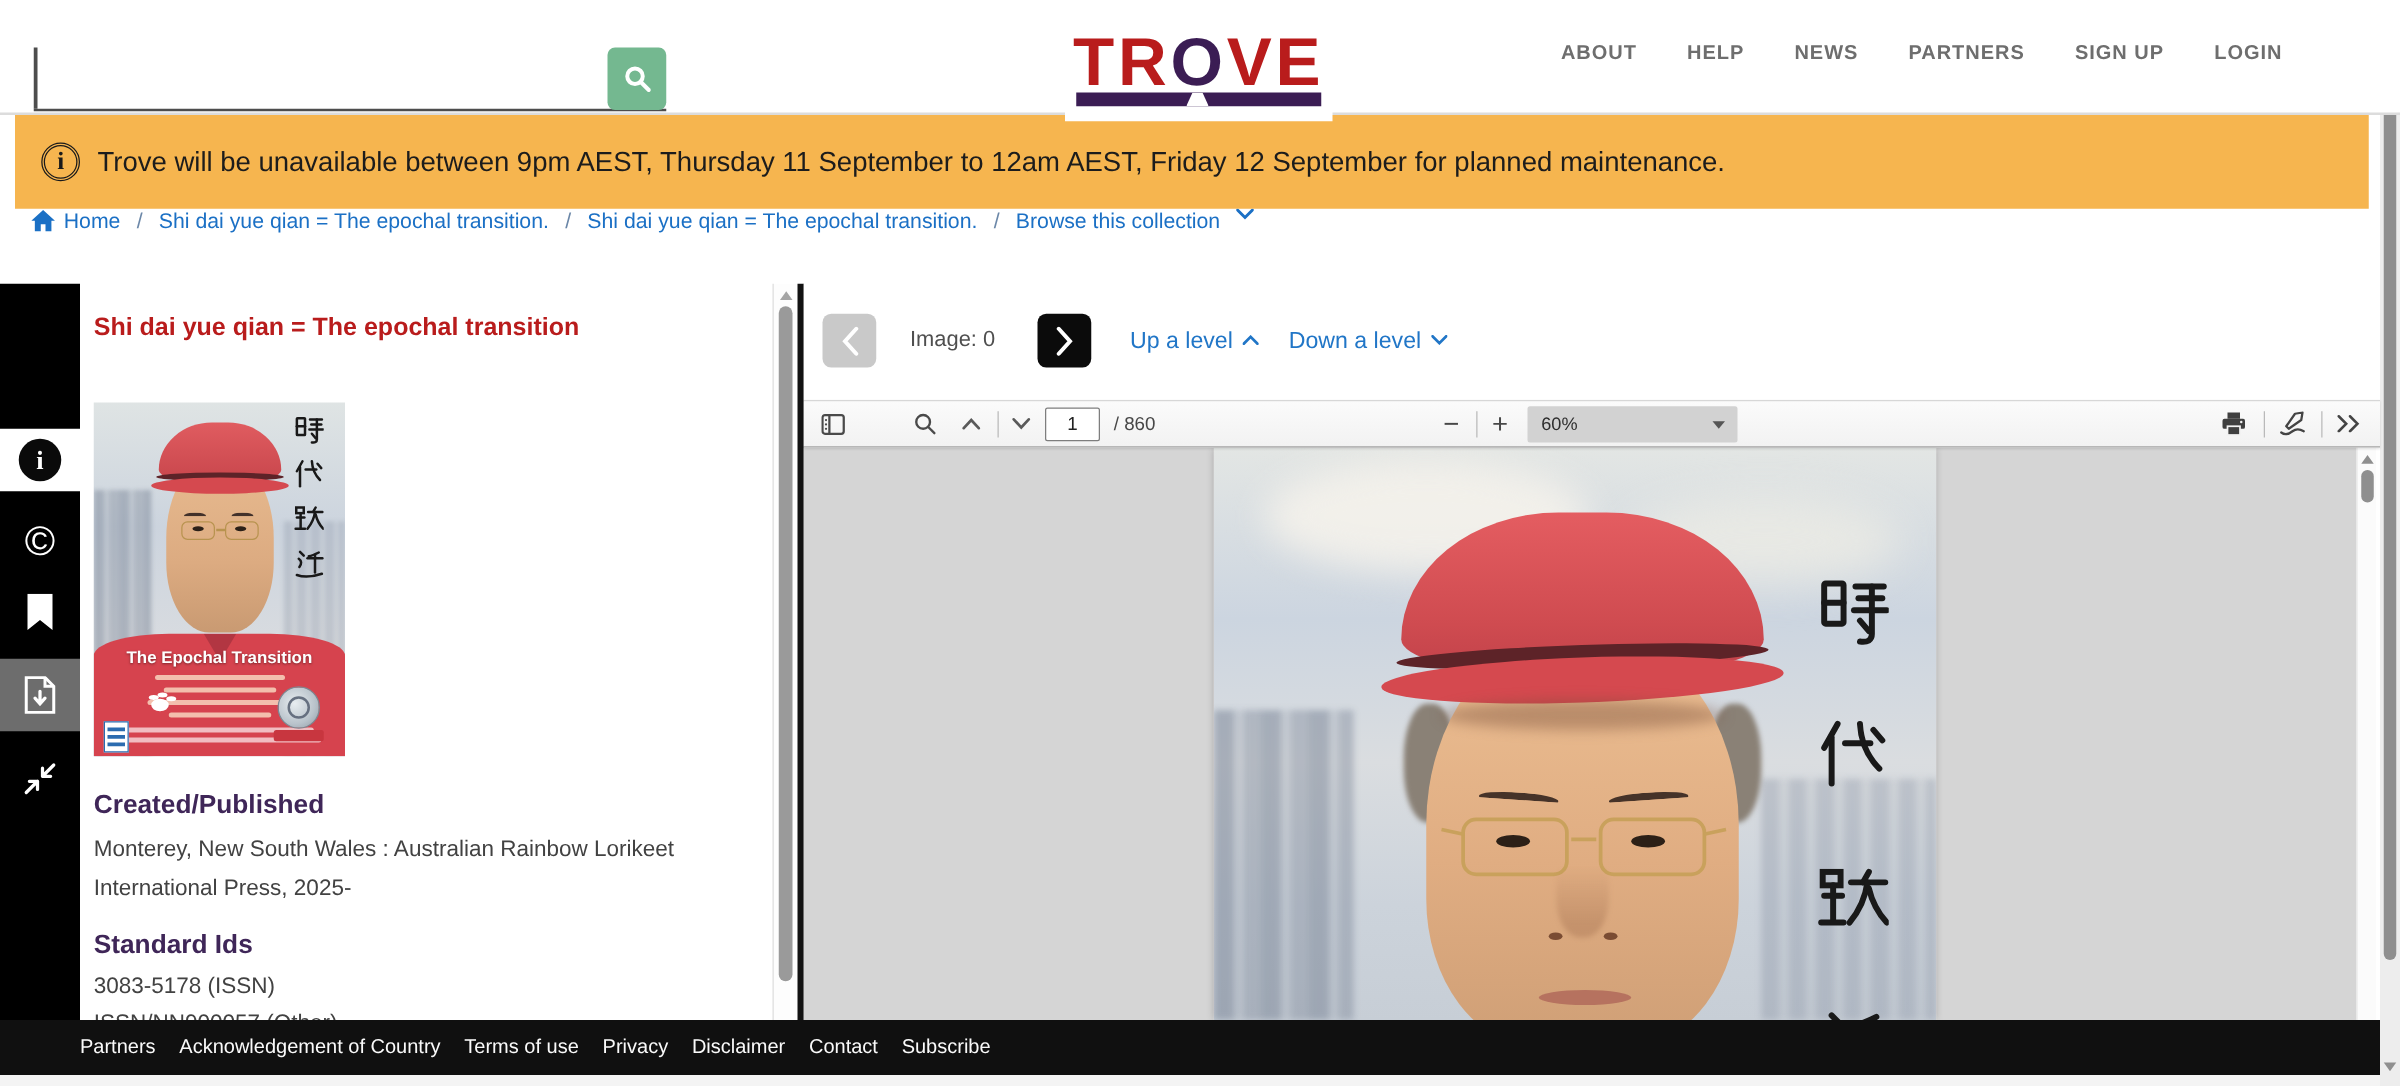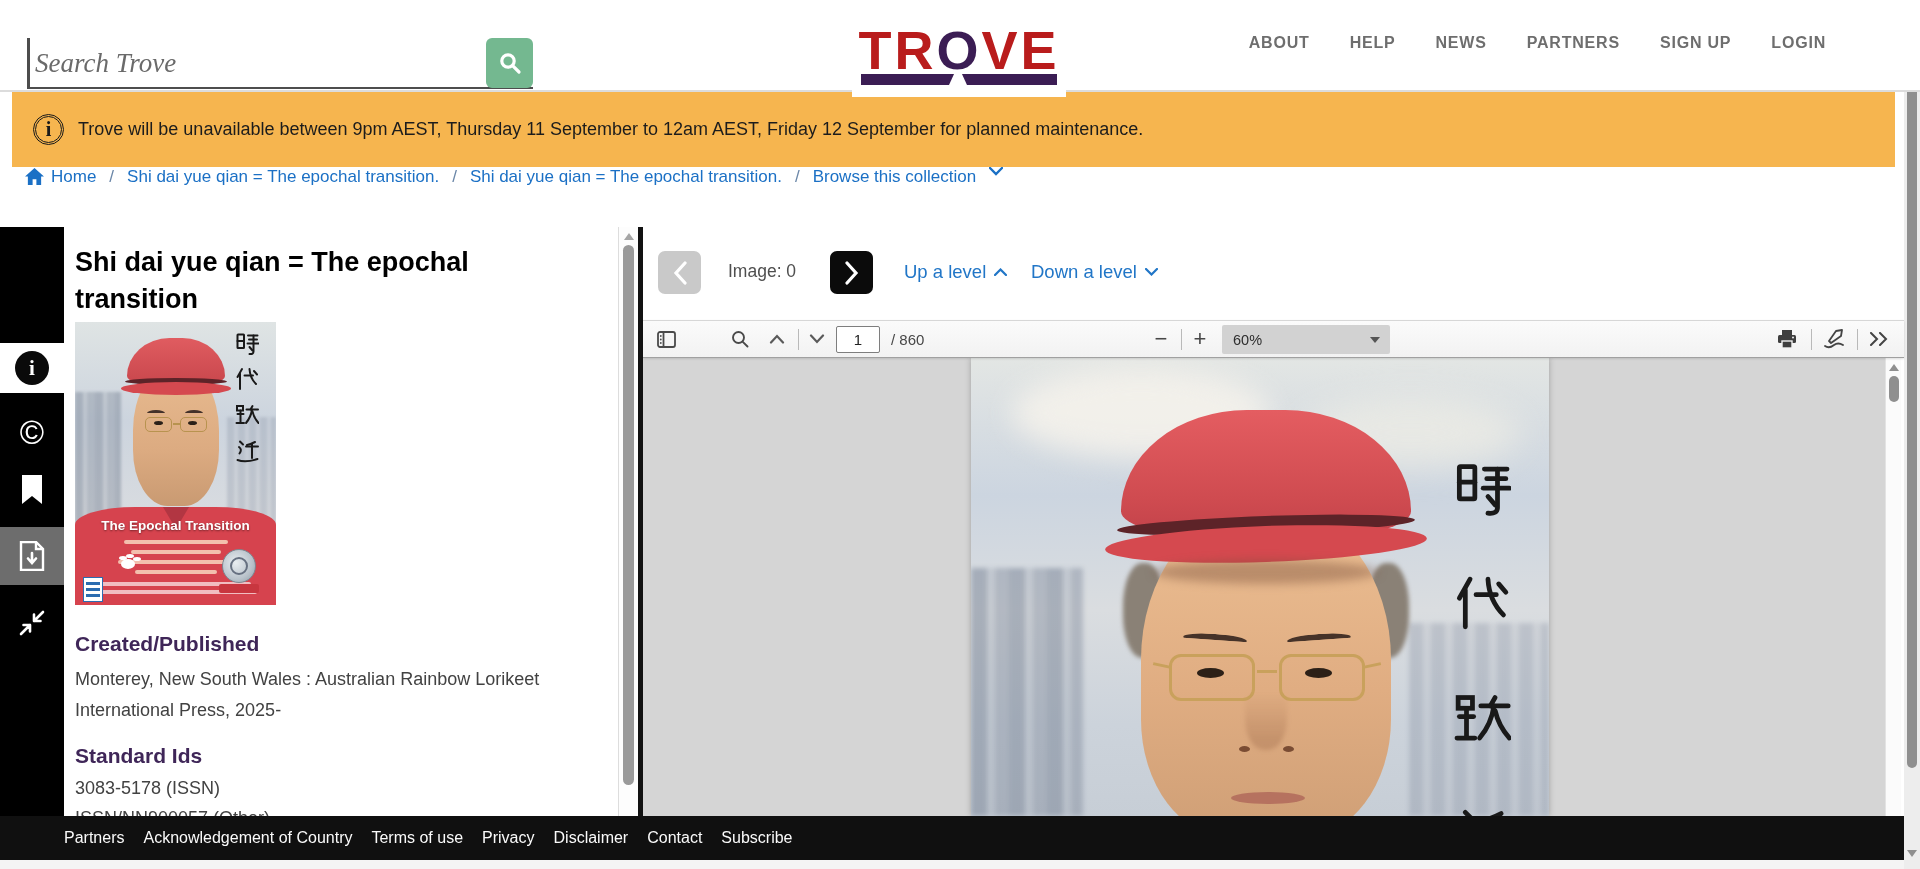--- a/index.html
+++ b/index.html
@@ -28,21 +28,21 @@
                   clip-path:polygon(28% 0, 72% 0, 100% 100%, 0 100%); }
   #top-nav { right:94px; top:34px; display:flex; gap:40px; }
   .nav-link { font-size:16px; font-weight:bold; letter-spacing:.8px; color:#6e6e6e; cursor:pointer; }
 
   
   #banner { left:12px; top:92px; width:1883px; height:75px; background:#f6b54f;
             display:flex; align-items:center; }
   #banner-icon { width:31px; height:31px; border:3px double #1a1a1a; border-radius:50%; margin-left:21px;
                  display:flex; align-items:center; justify-content:center;
                  font-family:"Liberation Serif", serif; font-weight:bold; font-size:20px; color:#1a1a1a; }
-  #banner-text { margin-left:14px; font-size:18px; color:#1c1c1c; }
+  #banner-text { margin-left:14px; font-size:22px; color:#1c1c1c; }
 
   
   #breadcrumb { left:25px; top:167px; width:1860px; height:60px; display:flex; align-items:flex-start; gap:13px;
                 font-size:17px; }
   .bc-link { color:#1b70c5; cursor:pointer; }
   .bc-sep { color:#6b87a8; }
   #home-link { display:flex; align-items:center; gap:7px; color:#1b70c5; cursor:pointer; }
 
   
   #rail { left:0; top:227px; width:64px; height:589px; background:#000; }
@@ -51,21 +51,21 @@
   #rail-info .dot { width:34px; height:34px; background:#0a0a0a; border-radius:50%; color:#fff;
                     font-family:"Liberation Serif", serif; font-weight:bold; font-size:21px;
                     display:flex; align-items:center; justify-content:center; }
   #rail-copy { top:182px; height:48px; color:#fff; font-size:33px; }
   #rail-book { top:238px; height:50px; }
   #rail-down { top:300px; height:58px; background:#6d6d6d; }
   #rail-collapse { top:372px; height:48px; }
 
   
   #panel { left:64px; top:227px; width:573px; height:589px; background:#fff; overflow:hidden; }
-  #panel-title { left:11px; top:17px; width:450px; font-size:27px; line-height:37px; font-weight:bold; color:#000000; }
+  #panel-title { left:11px; top:17px; width:450px; font-size:20px; line-height:37px; font-weight:bold; color:#b91c1c; }
   .sect-head { font-size:21px; font-weight:bold; color:#3f2658; }
   #created-head { left:11px; top:405px; }
   #created-body { left:11px; top:437px; width:475px; font-size:18px; line-height:31px; color:#424242; }
   #ids-head { left:11px; top:517px; }
   #ids-1 { left:11px; top:551px; font-size:18px; color:#424242; }
   #ids-2 { left:11px; top:581px; font-size:18px; color:#424242; }
   #panel-scroll { left:618px; top:227px; width:20px; height:589px; background:#fdfdfd; border-left:1px solid #ddd; }
   #panel-scroll .arr-up { position:absolute; left:5px; top:6px; width:0; height:0;
       border-left:5px solid transparent; border-right:5px solid transparent; border-bottom:7px solid #a5a5a5; }
   #panel-thumbtrack { position:absolute; left:4px; top:18px; width:11px; height:540px; border-radius:6px; background:#9a9a9a; cursor:pointer; }
@@ -223,21 +223,20 @@
           <path class="cal" d="M34 12 v28"></path>
           <path class="cal" d="M8 18 q7 5 1 13"></path>
           <path class="cal" d="M5 44 q16 6 40 -2"></path>
         </g>
     </defs>
   </svg>
 
   <div id="header" class="abs">
     <div id="search-wrap" class="abs">
       <div id="search-caret" class="abs"></div>
-      <input id="search-input" placeholder="Search Trove" style="">
       <div id="search-underline" class="abs"></div>
       <button id="search-btn" class="abs">
         <svg class="icon" width="24" height="24" viewBox="0 0 24 24">
           <circle cx="10" cy="10" r="6.2" fill="none" stroke="#fff" stroke-width="3.2"></circle>
           <line x1="14.6" y1="14.6" x2="21" y2="21" stroke="#fff" stroke-width="3.2" stroke-linecap="round"></line>
         </svg>
       </button>
     </div>
 
     <div id="logo-box" class="abs">

